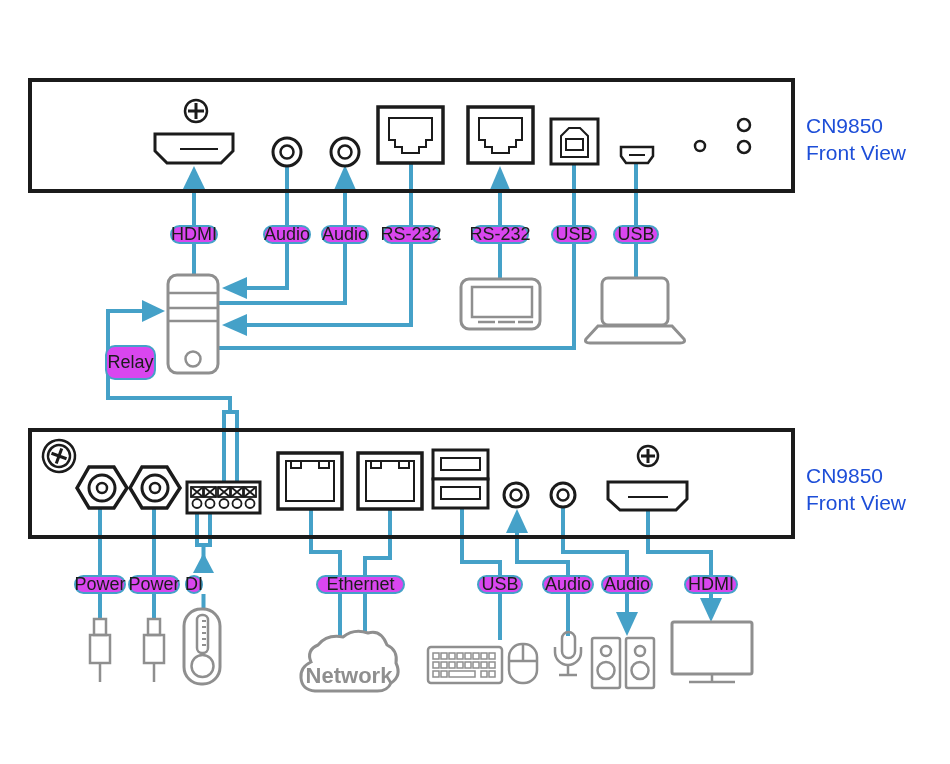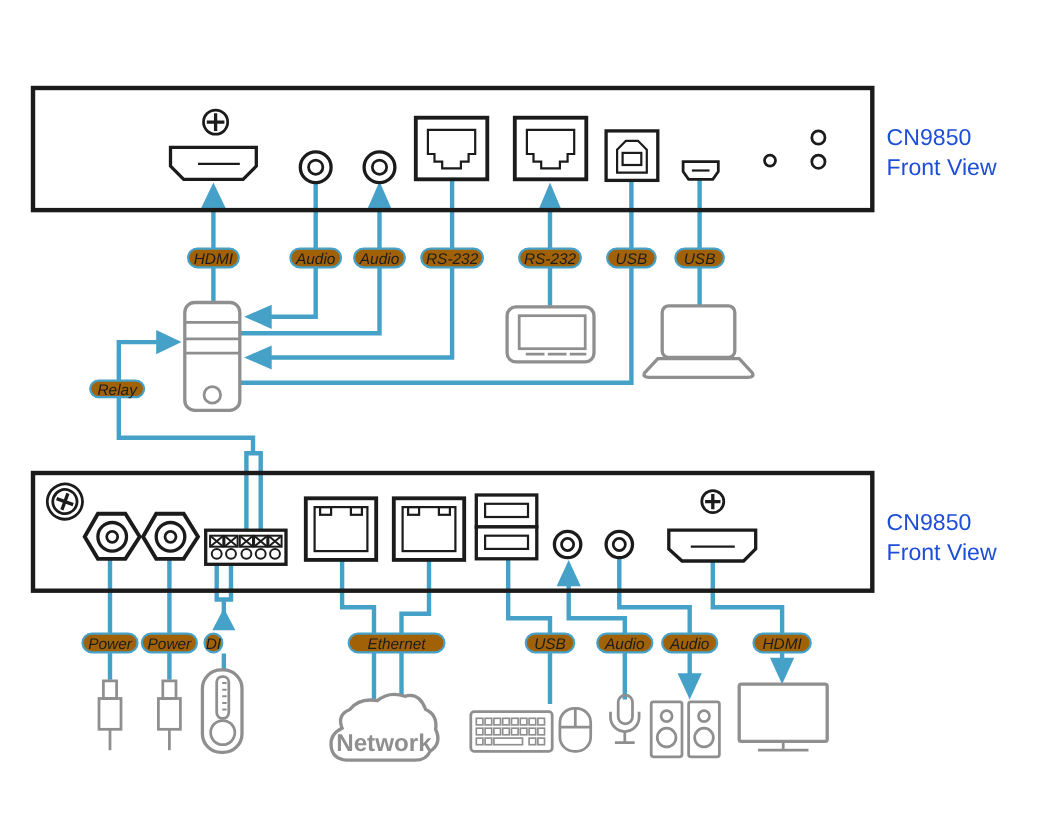--- a/index.html
+++ b/index.html
@@ -1,23 +1,23 @@
 <!DOCTYPE html>
 <html><head>
 <meta charset="utf-8">
 <style>
   html,body{margin:0;padding:0;background:#ffffff;}
   .canvas{position:relative;width:950px;height:764px;background:#ffffff;
           font-family:"Liberation Sans",sans-serif;overflow:hidden;}
   .canvas svg{position:absolute;left:0;top:0;}
   .pill{position:absolute;box-sizing:border-box;height:19px;
-        border:2.5px solid #45a1c8;border-radius:10px;background:#a16207;
-        color:#1c1c1c;font-size:14px;display:flex;align-items:center;
-        justify-content:center;white-space:nowrap;z-index:5;font-style:italic;}
-  .pill.tall{height:17px;}
+        border:2.5px solid #45a1c8;border-radius:10px;background:#d946ef;
+        color:#1c1c1c;font-size:18px;display:flex;align-items:center;
+        justify-content:center;white-space:nowrap;z-index:5;}
+  .pill.tall{height:35px;margin-left:24px;}
   .title{position:absolute;font-size:21px;color:#1d4ed8;line-height:27px;
          white-space:nowrap;z-index:4;}
   .cloud-label{position:absolute;font-weight:bold;font-size:22px;color:#8f8f8f;
          text-align:center;z-index:6;}
 </style>
 </head>
 <body>
 
 <div class="canvas">
 

